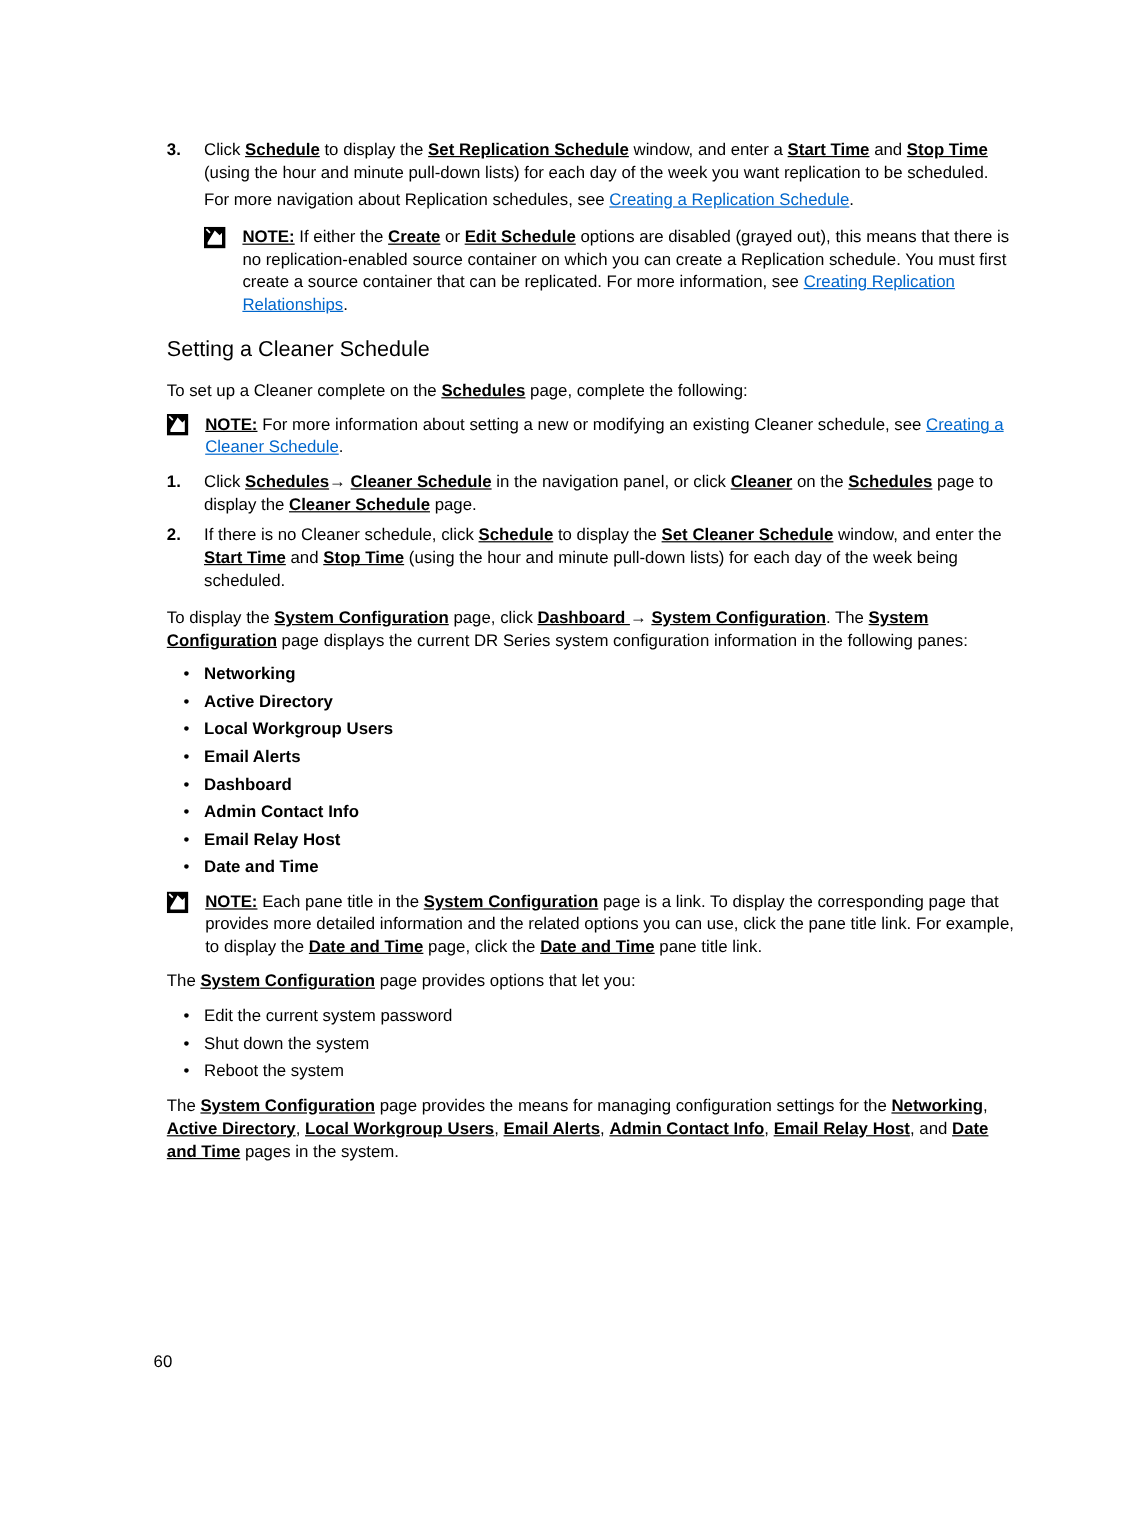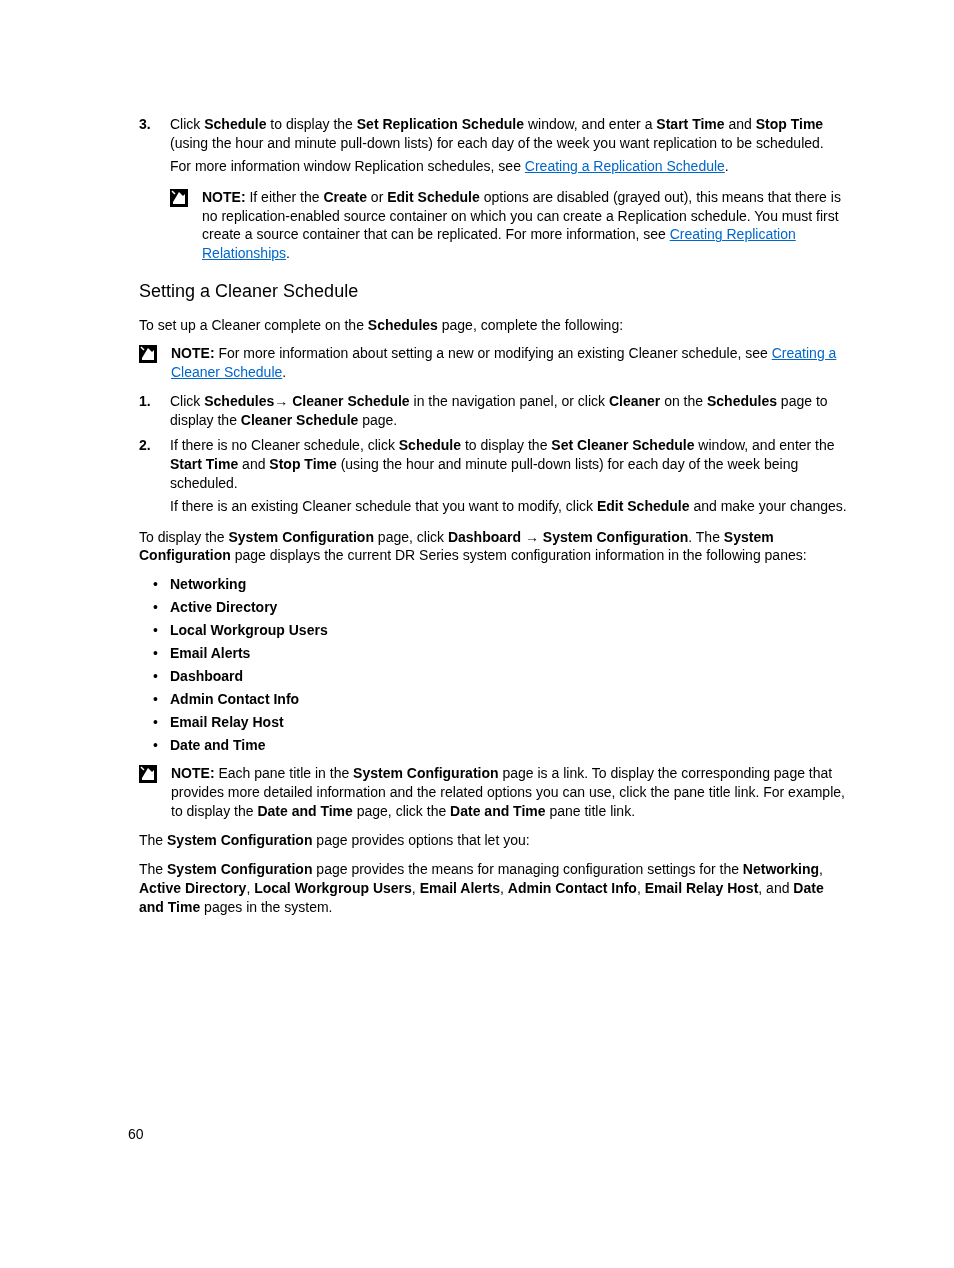--- a/index.html
+++ b/index.html
@@ -13,21 +13,21 @@
     font-size: 14px;
     line-height: 1.35;
   }
   .page {
     box-sizing: border-box;
     width: 954px;
     min-height: 1268px;
     padding: 115px 107px 60px 139px;
     position: relative;
   }
-  .bold { font-weight: bold; }
+  .bold { font-weight: bold; text-decoration: underline; }
   a.link { color: #0066cc; text-decoration: underline; }
   ol.steps {
     list-style: none;
     margin: 0 0 12px 0;
     padding: 0;
   }
   ol.steps > li {
     position: relative;
     padding-left: 31px;
     margin: 0 0 6px 0;
@@ -100,21 +100,21 @@
 <div class="page">
 
   <ol class="steps">
     <li>
       <span class="marker">3.</span>
       <div class="step-body">
         <p>
           <span>Click </span><span class="bold">Schedule</span><span> to display the </span><span class="bold">Set Replication Schedule</span><span> window, and enter a </span><span class="bold">Start Time</span><span> and </span><span class="bold">Stop Time</span><span> (using the hour and minute pull-down lists) for each day of the week you want replication to be scheduled.</span>
         </p>
         <p>
-          <span>For more information window Replication schedules, see </span><a href="#" class="link">Creating a Replication Schedule</a><span>.</span>
+          <span>For more navigation about Replication schedules, see </span><a href="#" class="link">Creating a Replication Schedule</a><span>.</span>
         </p>
       </div>
     </li>
   </ol>
 
   <div class="note-block indented">
     <span class="note-icon">
       <svg width="18" height="18" viewBox="0 0 18 18">
         <rect x="0" y="0" width="18" height="18" fill="#000"></rect>
         <path d="M3 13 L9 3 L13 7 L15 5 L15 15 L3 15 Z" fill="#fff"></path>
@@ -157,23 +157,20 @@
           <span>Click </span><span class="bold">Schedules</span><span>→ </span><span class="bold">Cleaner Schedule</span><span> in the navigation panel, or click </span><span class="bold">Cleaner</span><span> on the </span><span class="bold">Schedules</span><span> page to display the </span><span class="bold">Cleaner Schedule</span><span> page.</span>
         </p>
       </div>
     </li>
     <li>
       <span class="marker">2.</span>
       <div class="step-body">
         <p>
           <span>If there is no Cleaner schedule, click </span><span class="bold">Schedule</span><span> to display the </span><span class="bold">Set Cleaner Schedule</span><span> window, and enter the </span><span class="bold">Start Time</span><span> and </span><span class="bold">Stop Time</span><span> (using the hour and minute pull-down lists) for each day of the week being scheduled.</span>
         </p>
-        <p>
-          <span>If there is an existing Cleaner schedule that you want to modify, click </span><span class="bold">Edit Schedule</span><span> and make your changes.</span>
-        </p>
       </div>
     </li>
   </ol>
 
 
   <p class="body">
     <span>To display the </span><span class="bold">System Configuration</span><span> page, click </span><span class="bold">Dashboard </span><span>→ </span><span class="bold">System Configuration</span><span>. The </span><span class="bold">System Configuration</span><span> page displays the current DR Series system configuration information in the following panes:</span>
   </p>
 
   <ul class="bullets bold-items">
@@ -199,20 +196,25 @@
       <p>
         <span class="bold">NOTE:</span><span> Each pane title in the </span><span class="bold">System Configuration</span><span> page is a link. To display the corresponding page that provides more detailed information and the related options you can use, click the pane title link. For example, to display the </span><span class="bold">Date and Time</span><span> page, click the </span><span class="bold">Date and Time</span><span> pane title link.</span>
       </p>
     </div>
   </div>
 
   <p class="body">
     <span>The </span><span class="bold">System Configuration</span><span> page provides options that let you:</span>
   </p>
 
+  <ul class="bullets">
+    <li>Edit the current system password</li>
+    <li>Shut down the system</li>
+    <li>Reboot the system</li>
+  </ul>
 
   <p class="body">
     <span>The </span><span class="bold">System Configuration</span><span> page provides the means for managing configuration settings for the </span><span class="bold">Networking</span><span>, </span><span class="bold">Active Directory</span><span>, </span><span class="bold">Local Workgroup Users</span><span>, </span><span class="bold">Email Alerts</span><span>, </span><span class="bold">Admin Contact Info</span><span>, </span><span class="bold">Email Relay Host</span><span>, and </span><span class="bold">Date and Time</span><span> pages in the system.</span>
   </p>
 
   <div class="page-number">60</div>
 
 </div>
 
 </body></html>

